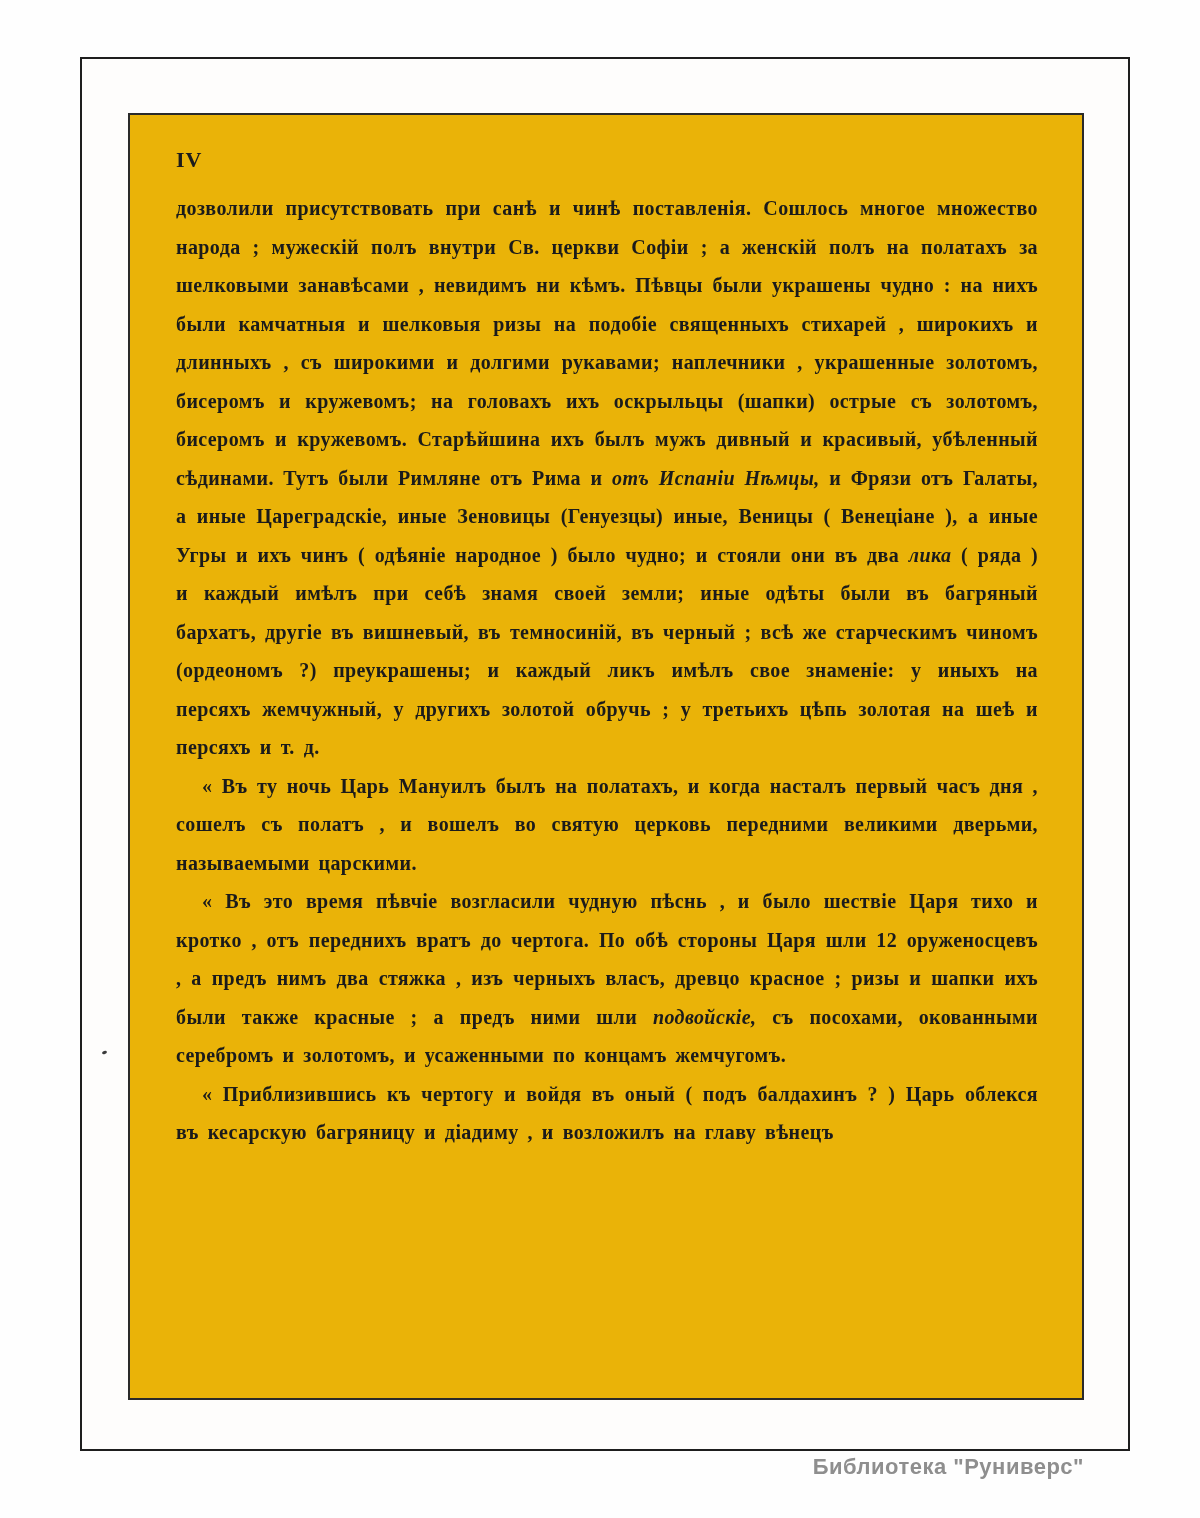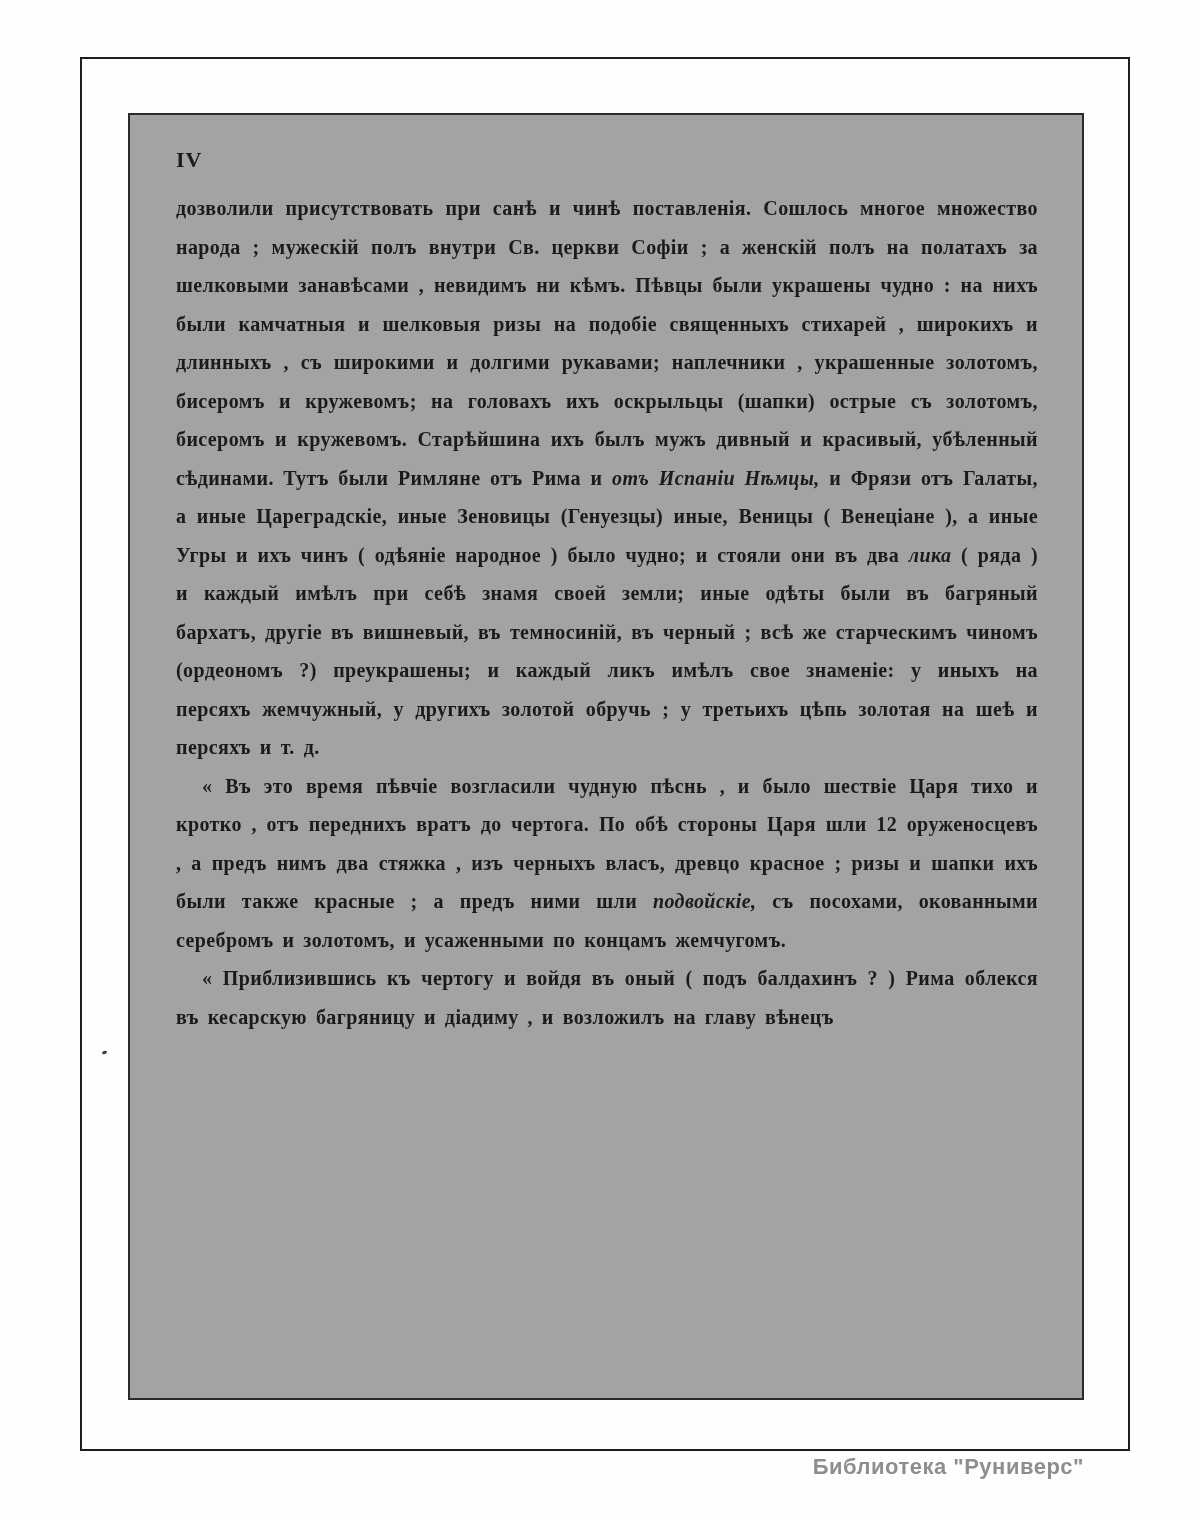--- a/index.html
+++ b/index.html
@@ -26,21 +26,21 @@
     border: 2px solid #1e1e1e;
     background: #fefdfc;
   }
   .inner-frame {
     position: absolute;
     left: 46px;
     top: 54px;
     width: 956px;
     height: 1287px;
     border: 2px solid #2a2a2a;
-    background: #a3a3a3;
+    background: #eab308;
     box-sizing: border-box;
   }
   .page-inner-content {
     position: absolute;
     left: 46px;
     right: 44px;
     top: 32px;
   }
   .page-number {
     font-size: 22px;
@@ -93,21 +93,22 @@
 </head>
 <body>
 
 <div class="scan">
   <div class="outer-frame">
     <div class="inner-frame">
       <div class="page-inner-content">
         <div class="page-number">IV</div>
         <div class="text-block" id="paragraphs">
             <p class="para"><span>дозволили присутствовать при санѣ и чинѣ поставленія. Сошлось многое множество народа ; мужескій полъ внутри Св. церкви Софіи ; а женскій полъ на полатахъ за шелковыми занавѣсами , невидимъ ни кѣмъ. Пѣвцы были украшены чудно : на нихъ были камчатныя и шелковыя ризы на подобіе священныхъ стихарей , широкихъ и длинныхъ , съ широкими и долгими рукавами; наплечники , украшенные золотомъ, бисеромъ и кружевомъ; на головахъ ихъ оскрыльцы (шапки) острые съ золотомъ, бисеромъ и кружевомъ. Старѣйшина ихъ былъ мужъ дивный и красивый, убѣленный сѣдинами. Тутъ были Римляне отъ Рима и </span><em>отъ Испаніи Нѣмцы,</em><span> и Фрязи отъ Галаты, а иные Цареградскіе, иные Зеновицы (Генуезцы) иные, Веницы ( Венеціане ), а иные Угры и ихъ чинъ ( одѣяніе народное ) было чудно; и стояли они въ два </span><em>лика</em><span> ( ряда ) и каждый имѣлъ при себѣ знамя своей земли; иные одѣты были въ багряный бархатъ, другіе въ вишневый, въ темносиній, въ черный ; всѣ же старческимъ чиномъ (ордеономъ ?) преукрашены; и каждый ликъ имѣлъ свое знаменіе: у иныхъ на персяхъ жемчужный, у другихъ золотой обручь ; у третьихъ цѣпь золотая на шеѣ и персяхъ и т. д.</span></p>
+            <p class="para indented"><span>« Въ ту ночь Царь Мануилъ былъ на полатахъ, и когда насталъ первый часъ дня , сошелъ съ полатъ , и вошелъ во святую церковь передними великими дверьми, называемыми царскими.</span></p>
             <p class="para indented"><span>« Въ это время пѣвчіе возгласили чудную пѣснь , и было шествіе Царя тихо и кротко , отъ переднихъ вратъ до чертога. По обѣ стороны Царя шли 12 оруженосцевъ , а предъ нимъ два стяжка , изъ черныхъ власъ, древцо красное ; ризы и шапки ихъ были также красные ; а предъ ними шли </span><em>подвойскіе,</em><span> съ посохами, окованными серебромъ и золотомъ, и усаженными по концамъ жемчугомъ.</span></p>
-            <p class="para indented"><span>« Приблизившись къ чертогу и войдя въ оный ( подъ балдахинъ ? ) Рима облекся въ кесарскую багряницу и діадиму , и возложилъ на главу вѣнецъ</span></p>
+            <p class="para indented"><span>« Приблизившись къ чертогу и войдя въ оный ( подъ балдахинъ ? ) Царь облекся въ кесарскую багряницу и діадиму , и возложилъ на главу вѣнецъ</span></p>
           </div>
       </div>
     </div>
   </div>
   <div class="speck"></div>
   <div class="watermark">Библиотека "Руниверс"</div>
 </div>
 
 </body></html>

